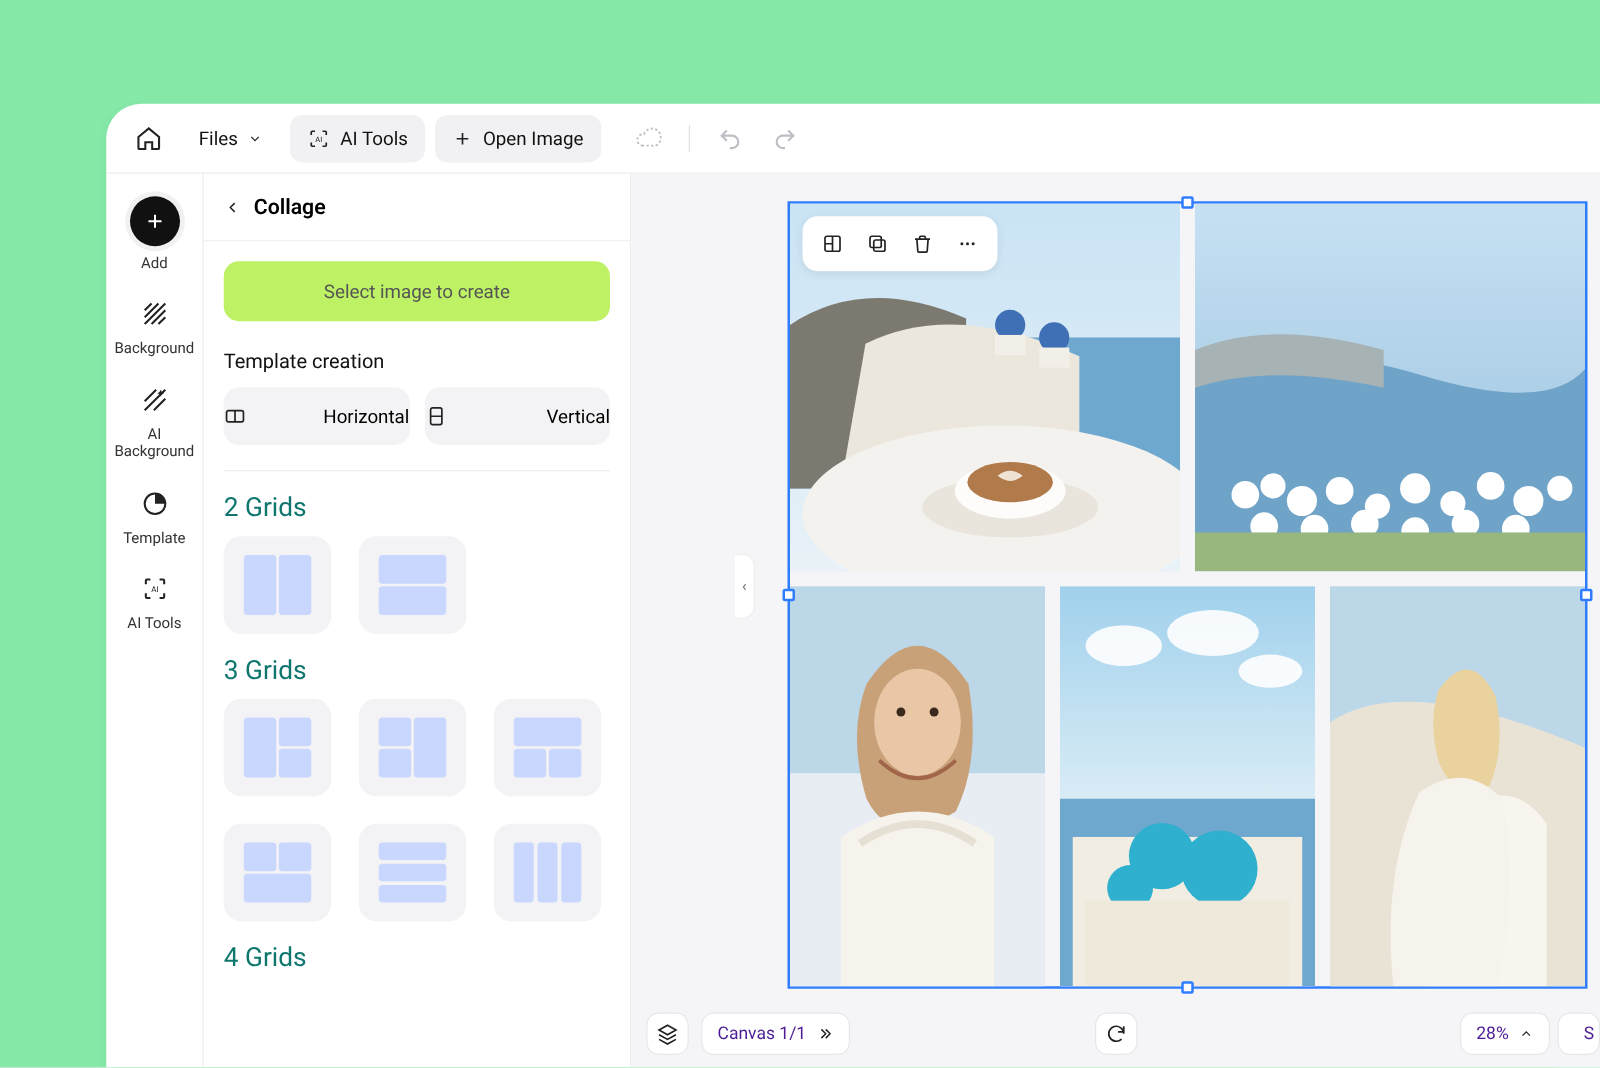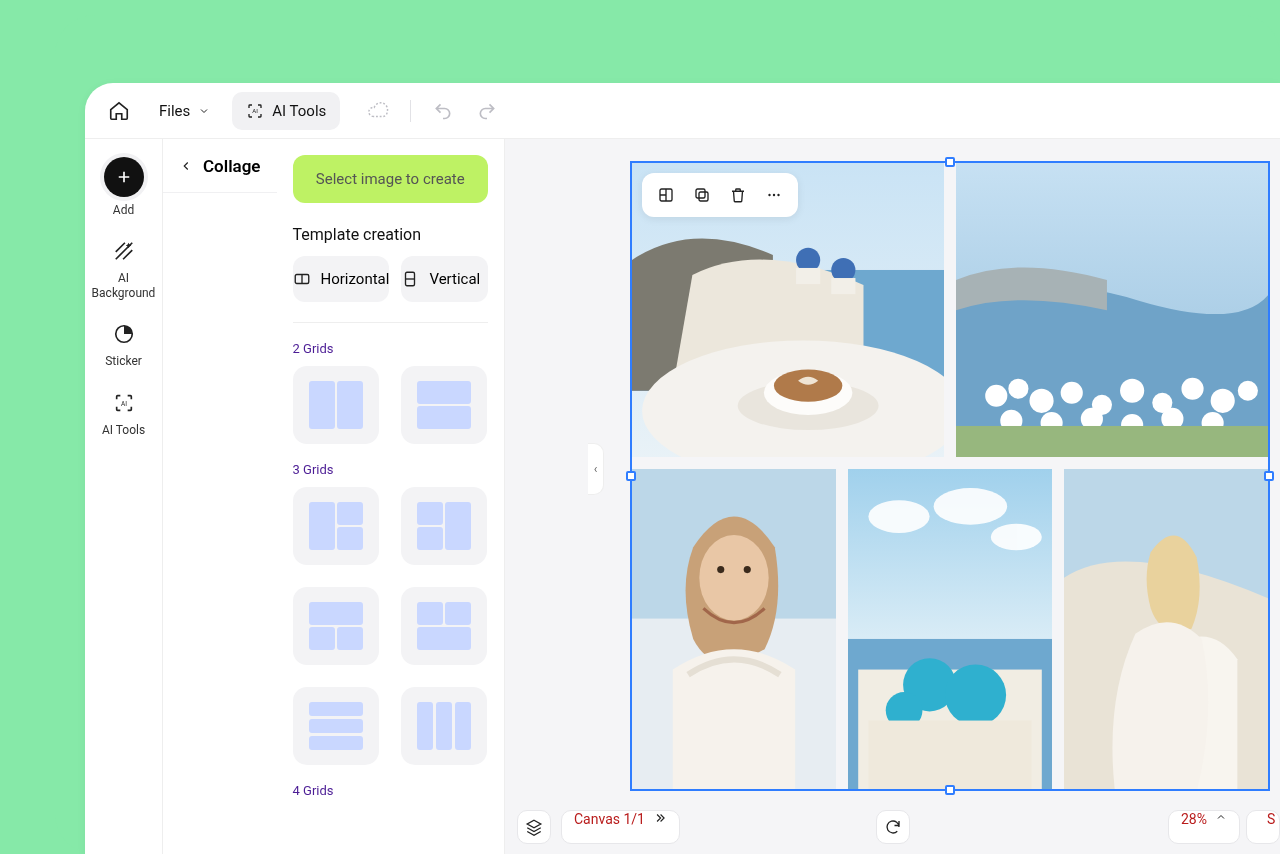--- a/index.html
+++ b/index.html
@@ -19,29 +19,29 @@
   
   .main-split { display:flex; height: calc(100% - 56px); }
   
   
   .left-rail { width: 78px; border-right:1px solid #eee; display:flex; flex-direction:column; align-items:center; padding-top:10px; gap: 4px;}
   .rail-item { width:100%; display:flex; flex-direction:column; align-items:center; gap:6px; padding:8px 0; font-size:12px; color:#333; text-align:center; line-height:1.2; cursor:pointer;}
   .rail-icon { width:28px; height:28px; display:flex; align-items:center; justify-content:center; color:#222;}
   .rail-add .rail-icon { width:40px; height:40px; border-radius:50%; background:#111; color:#fff; box-shadow:0 0 0 4px #f1f1f3;}
   
   
-  .side-panel { width: 342px; border-right:1px solid #eee; display:flex; flex-direction:row; padding:0 0 20px 0; overflow:hidden;}
+  .side-panel { width: 342px; border-right:1px solid #eee; display:flex; flex-direction:column; padding:0 0 20px 0; overflow:hidden;}
   .panel-header { display:flex; align-items:center; gap:10px; height:54px; padding:0 16px; border-bottom:1px solid #f0f0f2; font-weight:600; font-size:17px;}
   .panel-body { padding: 16px; overflow-y:auto;}
   .select-create { height:48px; border-radius:12px; background:#bef264; display:flex; align-items:center; justify-content:center; font-size:15px; color:#555; cursor:pointer;}
   .section-title { font-size:16px; font-weight:400; color:#111; margin:22px 0 12px;}
   .orient-row { display:flex; gap:12px;}
-  .orient-btn { flex:1; height:46px; border-radius:12px; background:#f3f3f5; display:flex; align-items:center; justify-content:flex-start; gap:10px; font-size:15px; cursor:pointer;}
+  .orient-btn { flex:1; height:46px; border-radius:12px; background:#f3f3f5; display:flex; align-items:center; justify-content:space-between; gap:10px; font-size:15px; cursor:pointer;}
   .divider { height:1px; background:#eee; margin:20px 0 0;}
-  .group-label { font-size:13px; color:#4c1d95; margin:18px 0 10px;}
+  .group-label { font-size:21px; color:#0f766e; margin:18px 0 10px;}
   .grid-row { display:flex; gap:22px; flex-wrap:wrap;}
   .grid-card { width:86px; height:78px; border-radius:14px; background:#f3f3f5; display:flex; align-items:center; justify-content:center; cursor:pointer;}
   .grid-thumb { width:54px; height:48px; background:#c9d7ff; border-radius:4px; position:relative;}
   
   
   .t-v2 .a{position:absolute;left:0;top:0;width:26px;height:48px;background:#c9d7ff;border-radius:3px;}
   .t-v2 .b{position:absolute;right:0;top:0;width:26px;height:48px;background:#c9d7ff;border-radius:3px;}
   .t-h2 .a{position:absolute;left:0;top:0;width:54px;height:23px;background:#c9d7ff;border-radius:3px;}
   .t-h2 .b{position:absolute;left:0;bottom:0;width:54px;height:23px;background:#c9d7ff;border-radius:3px;}
   .t-3a .a{position:absolute;left:0;top:0;width:26px;height:48px;background:#c9d7ff;border-radius:3px;}
@@ -80,21 +80,21 @@
   
   
   .collage-grid { position:absolute; inset:0; padding:0;}
   .row1 { display:flex; gap:12px; height:48%; padding:0 0 6px 0;}
   .row2 { display:flex; gap:12px; height:52%; padding:6px 0 0 0;}
   .cell { flex:1; overflow:hidden; position:relative; background:#e9eef7;}
   .cell svg { width:100%; height:100%; display:block;}
   
   
   .bottom-controls { position:absolute; left:12px; bottom:10px; display:flex; gap:10px; align-items:center;}
-  .bc-chip { height:34px; padding:0 12px; background:#fff; border:1px solid #e7e7ea; border-radius:10px; display:inline-flex; gap:8px; font-size:14px; color:#b91c1c; cursor:pointer;}
+  .bc-chip { height:34px; padding:0 12px; background:#fff; border:1px solid #e7e7ea; border-radius:10px; display:inline-flex; align-items:center; gap:8px; font-size:14px; color:#4c1d95; cursor:pointer;}
   .bc-icon { width:34px; height:34px; background:#fff; border:1px solid #e7e7ea; border-radius:10px; display:inline-flex;align-items:center;justify-content:center; cursor:pointer;}
   .bc-sync { position:absolute; left:50%; bottom:10px; transform:translateX(-50%);}
   .bc-zoom { position:absolute; right:40px; bottom:10px;}
   .bc-clip { position:absolute; right:0; bottom:10px; width:34px; overflow:hidden;}
 </style>
 </head>
 <body>
 
 <div class="outer-frame"></div>
 <div class="app-window">
@@ -111,20 +111,26 @@
           <path d="m6 9 6 6 6-6"></path>
         </svg>
     </div>
     <div class="tb-btn light">
       <svg width="18" height="18" viewBox="0 0 24 24" fill="none" stroke="#222" stroke-width="1.8">
           <path d="M4 8V5a1 1 0 0 1 1-1h3M20 8V5a1 1 0 0 0-1-1h-3M4 16v3a1 1 0 0 0 1 1h3M20 16v3a1 1 0 0 1-1 1h-3"></path>
           <text x="12" y="15" text-anchor="middle" font-size="8" fill="#222" font-family="Arial" stroke="none">AI</text>
         </svg>
       <span>AI Tools</span>
     </div>
+    <div class="tb-btn light">
+      <svg width="16" height="16" viewBox="0 0 24 24" fill="none" stroke="#222" stroke-width="2">
+          <path d="M12 5v14M5 12h14"></path>
+        </svg>
+      <span>Open Image</span>
+    </div>
     <div class="tb-icon-only tb-icon-dim" style="margin-left:12px;">
       <svg width="22" height="22" viewBox="0 0 24 24" fill="none" stroke="#bdbdc4" stroke-width="1.6" stroke-dasharray="2 2">
           <path d="M7 18a5 5 0 1 1 .9-9.92A6 6 0 0 1 22 13a5 5 0 0 1-5 5H7z"></path>
         </svg>
     </div>
     <div class="tb-sep"></div>
     <div class="tb-icon-only tb-icon-dim">
       <svg width="20" height="20" viewBox="0 0 24 24" fill="none" stroke="#bdbdc4" stroke-width="2">
           <path d="M9 14 4 9l5-5M4 9h10a6 6 0 0 1 0 12h-2"></path>
         </svg>
@@ -143,34 +149,42 @@
         <div class="rail-icon">
             <svg width="18" height="18" viewBox="0 0 24 24" fill="none" stroke="#fff" stroke-width="2.2">
               <path d="M12 5v14M5 12h14"></path>
             </svg>
           </div>
         <span>Add</span>
       </div>
       <div class="rail-item">
         <div class="rail-icon">
             <svg width="22" height="22" viewBox="0 0 24 24" fill="none" stroke="#222" stroke-width="1.8">
+              <path d="M3 21 21 3M3 15 15 3M3 9 9 3M9 21 21 9M15 21l6-6"></path>
+            </svg>
+          </div>
+        <span>Background</span>
+      </div>
+      <div class="rail-item">
+        <div class="rail-icon">
+            <svg width="22" height="22" viewBox="0 0 24 24" fill="none" stroke="#222" stroke-width="1.8">
               <path d="M3 21 21 3M3 13l10-10M11 21l10-10"></path>
               <path d="m17 3 1 2 2 1-2 1-1 2-1-2-2-1 2-1z" fill="#222" stroke="none"></path>
             </svg>
           </div>
         <span>AI Background</span>
       </div>
       <div class="rail-item">
         <div class="rail-icon">
             <svg width="22" height="22" viewBox="0 0 24 24" fill="none" stroke="#222" stroke-width="1.8">
               <circle cx="12" cy="12" r="9"></circle>
               <path d="M12 3a9 9 0 0 1 9 9h-9z" fill="#222" stroke="none"></path>
             </svg>
           </div>
-        <span>Sticker</span>
+        <span>Template</span>
       </div>
       <div class="rail-item">
         <div class="rail-icon">
             <svg width="22" height="22" viewBox="0 0 24 24" fill="none" stroke="#222" stroke-width="1.8">
               <path d="M4 8V5a1 1 0 0 1 1-1h3M20 8V5a1 1 0 0 0-1-1h-3M4 16v3a1 1 0 0 0 1 1h3M20 16v3a1 1 0 0 1-1 1h-3"></path>
               <text x="12" y="15" text-anchor="middle" font-size="7" fill="#222" stroke="none">AI</text>
             </svg>
           </div>
         <span>AI Tools</span>
       </div>

